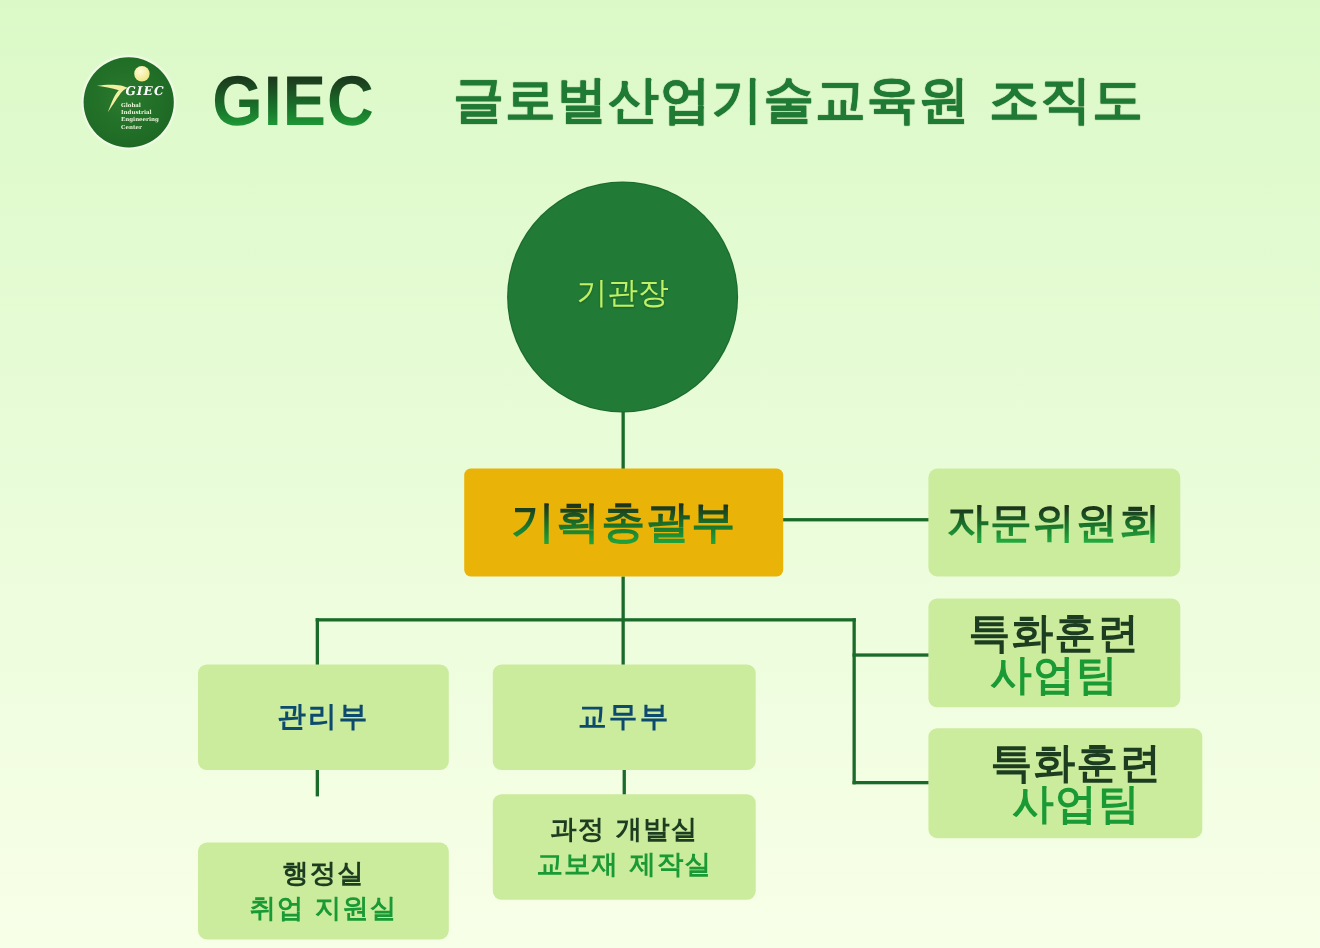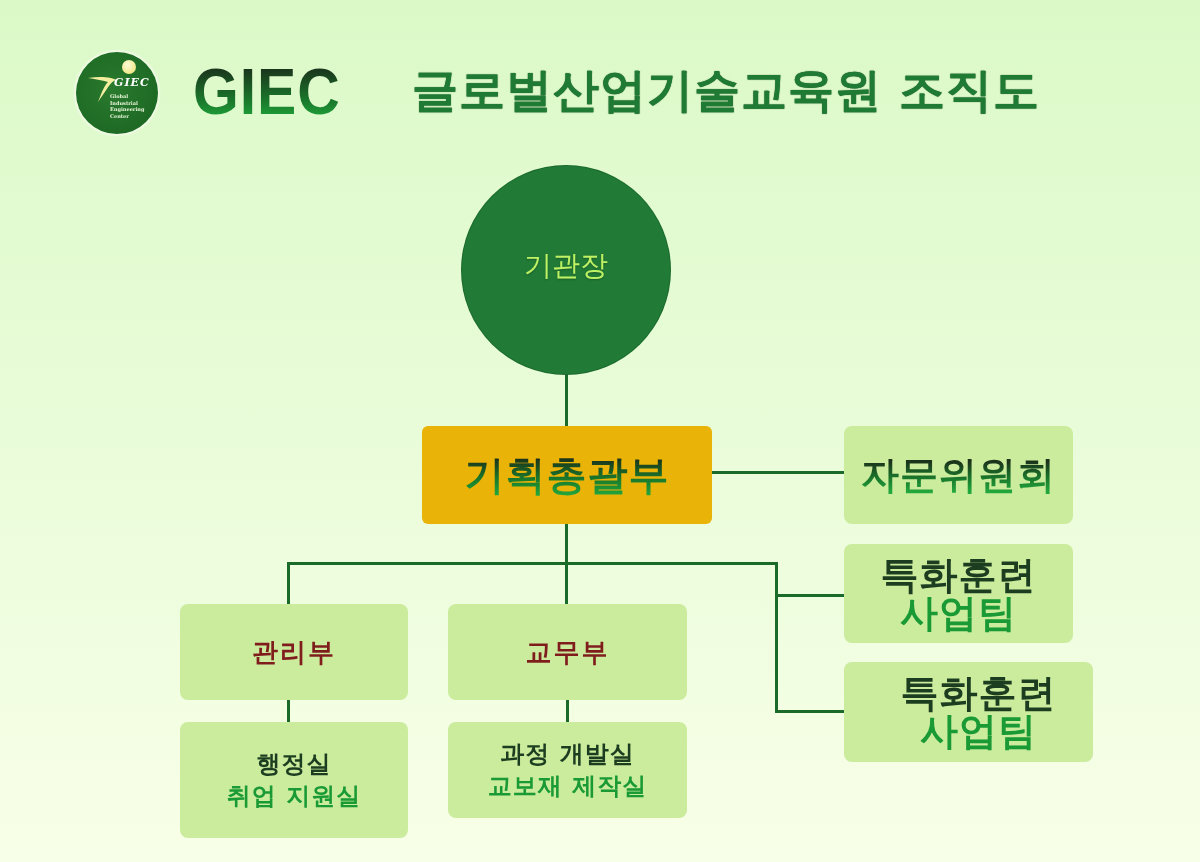--- a/index.html
+++ b/index.html
@@ -48,21 +48,21 @@
     text-shadow: 0 1px 2px rgba(0,0,0,0.25); }
   
   .box {
     position:absolute; border-radius:8px; background:#cbeb9d;
     display:flex; flex-direction:column; align-items:center; justify-content:center;
     font-weight:bold; text-align:center;
   }
   .box.yellow { background:#eab308; border-radius:6px; }
   .dark { color:#1c3d1f; }
   .bright { color:#1a9a35; }
-  .mid { color:#7f1d1d; }
+  .mid { color:#0c4a6e; }
   .big { font-size:40px; line-height:46px; letter-spacing:1px; }
   .t30 { font-size:38px; line-height:38px; letter-spacing:1px; }
   .t28 { font-size:26px; line-height:34px; letter-spacing:2px; }
   .t25 { font-size:24px; line-height:32px; letter-spacing:1px; }
   .grad {
     background: linear-gradient(180deg, #1b331b 15%, #1a7a2c 60%, #23a83d 95%);
     -webkit-background-clip:text; background-clip:text; color:transparent;
   }
 </style>
 </head>
@@ -111,21 +111,21 @@
   <span class="t30 bright">사업팀</span>
 </div>
 <div class="box" style="left:844px; top:662px; width:229px; height:100px;padding-left:20px;">
   <span class="t30 dark">특화훈련</span>
   <span class="t30 bright">사업팀</span>
 </div>
 
 <div class="box" style="left:180px; top:604px; width:228px; height:96px;">
   <span class="t28 mid">관리부</span>
 </div>
-<div class="box" style="left:180px; top:722px; width:228px; height:116px;">
+<div class="box" style="left:180px; top:766px; width:228px; height:88px;">
   <span class="t25 dark">행정실</span>
   <span class="t25 bright">취업 지원실</span>
 </div>
 
 <div class="box" style="left:448px; top:604px; width:239px; height:96px;">
   <span class="t28 mid">교무부</span>
 </div>
 <div class="box" style="left:448px; top:722px; width:239px; height:96px;">
   <span class="t25 dark">과정 개발실</span>
   <span class="t25 bright">교보재 제작실</span>

